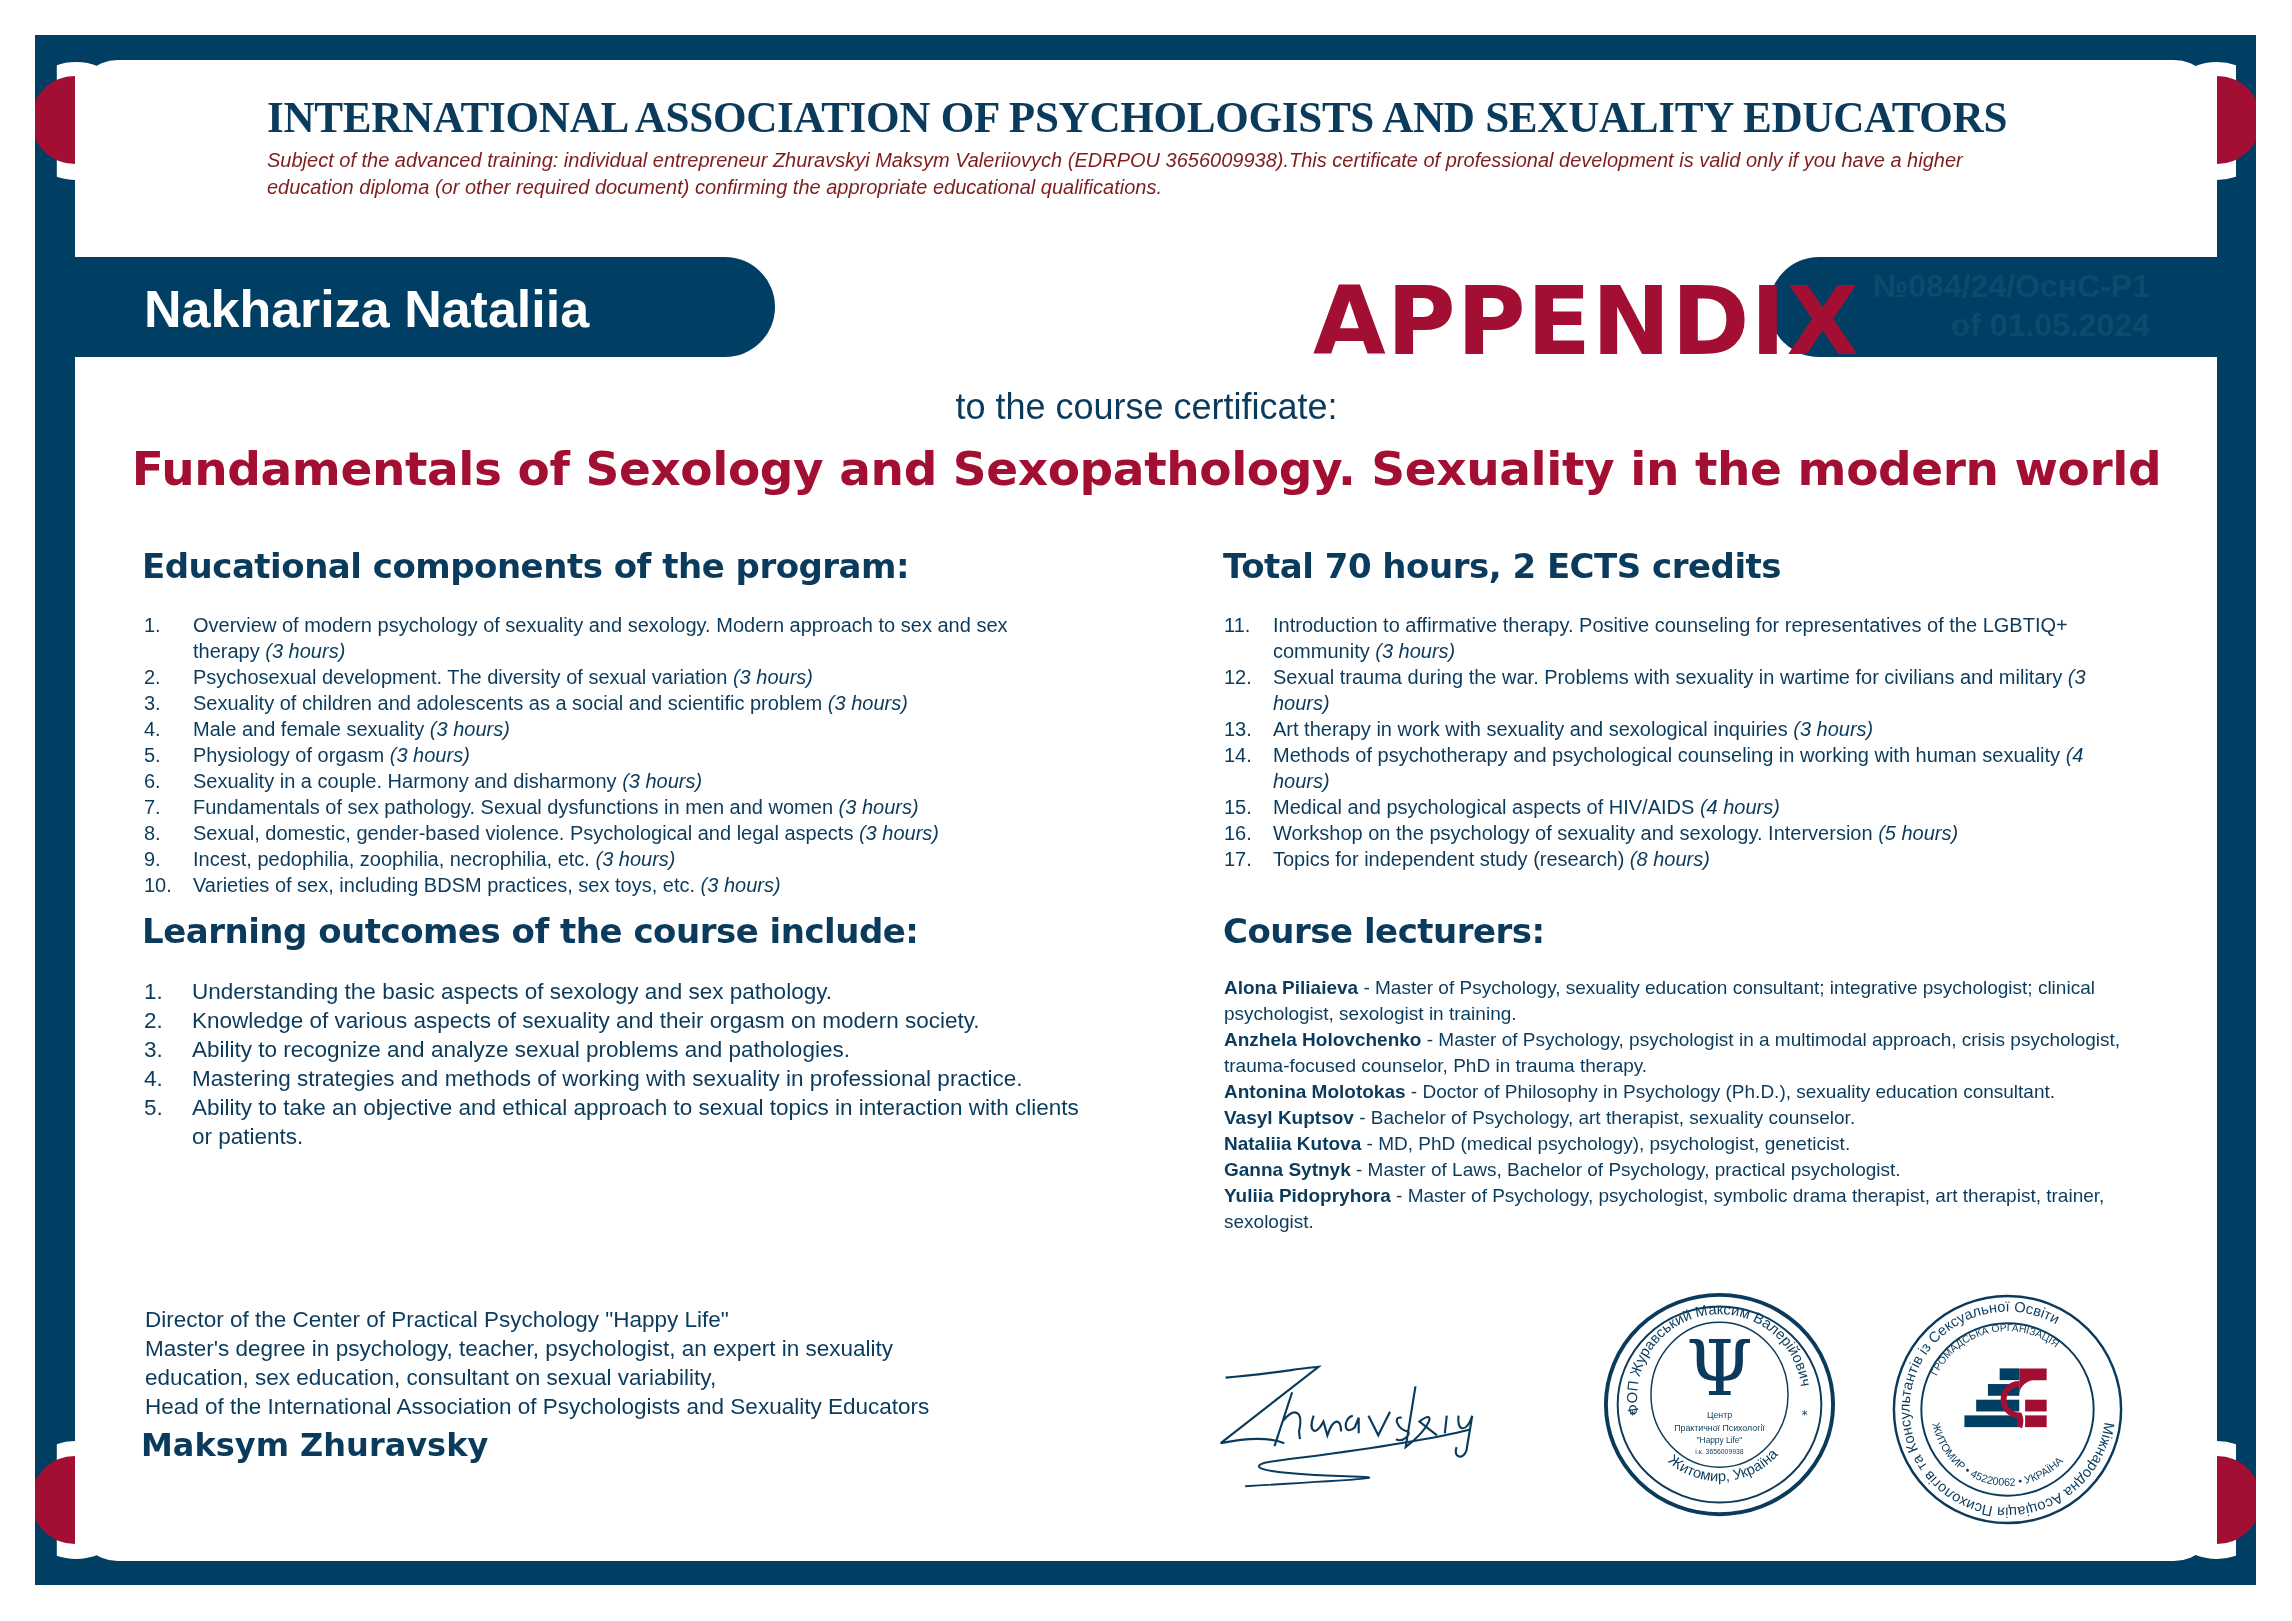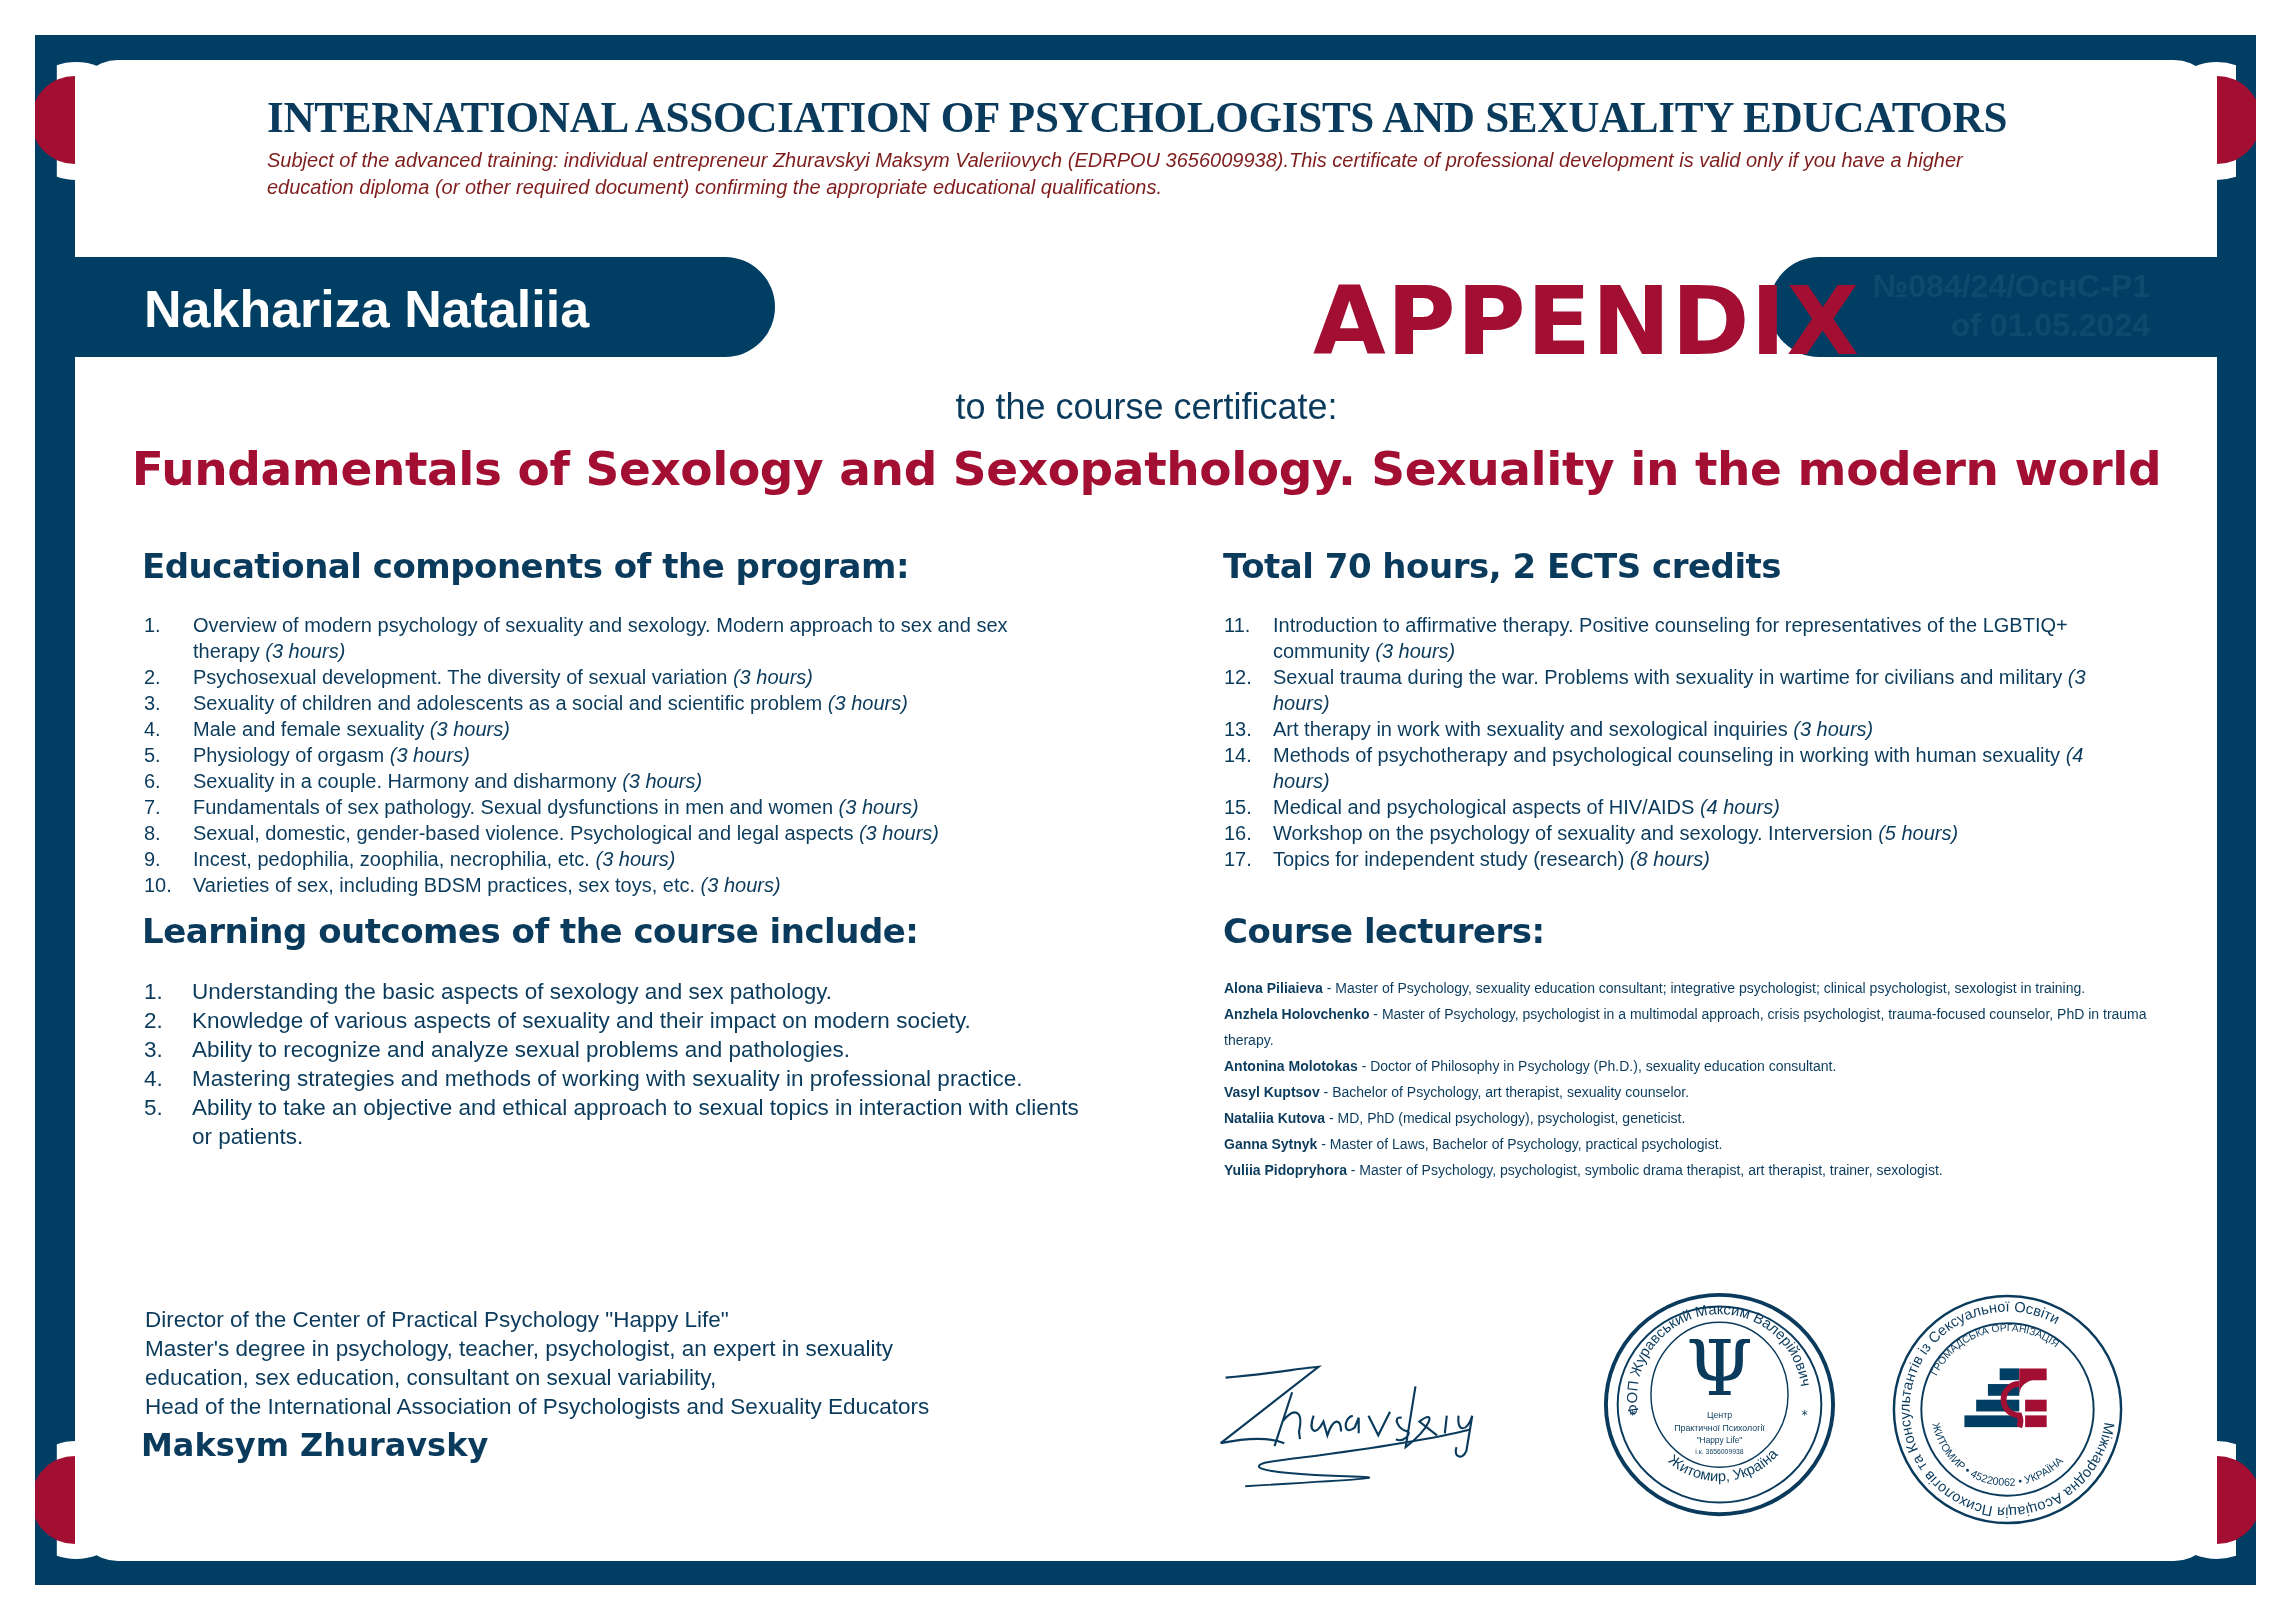--- a/index.html
+++ b/index.html
@@ -35,21 +35,21 @@
   .list2 { font-family: "Liberation Sans", sans-serif; font-size: 22.5px; line-height: 29px; color: #0b3b5c; }
   .list2 .li { padding-left: 48px; }
 
   #edu-head { left: 142px; top: 546px; }
   #edu-list { left: 144px; top: 612px; width: 902px; }
   #total-head { left: 1223px; top: 546px; }
   #edu-list2 { left: 1224px; top: 612px; width: 902px; }
   #out-head { left: 142px; top: 911px; }
   #out-list { left: 144px; top: 977px; width: 941px; }
   #lect-head { left: 1223px; top: 911px; }
-  #lect-list { left: 1224px; top: 975px; width: 931px; font-family: "Liberation Sans", sans-serif; font-size: 14px; line-height: 26px; color: #0b3b5c; }
+  #lect-list { left: 1224px; top: 975px; width: 931px; font-family: "Liberation Sans", sans-serif; font-size: 19px; line-height: 26px; color: #0b3b5c; }
   #lect-list b { font-weight: bold; }
 
   #director { left: 145px; top: 1305px; width: 941px; font-family: "Liberation Sans", sans-serif; font-size: 22.5px; line-height: 29px; color: #0b3b5c; }
   #director-name { left: 141px; top: 1426px; font-family: "DejaVu Sans", sans-serif; font-weight: bold; font-size: 32px; color: #0b3b5c; }
 
   #signature { left: 1206px; top: 1353px; width: 323px; height: 147px; }
   #stamp1 { left: 1602px; top: 1287px; width: 235px; height: 235px; }
   #stamp2 { left: 1890px; top: 1292px; width: 235px; height: 235px; }
 </style>
 </head>
@@ -105,21 +105,21 @@
     <div class="li"><span class="num">13.</span><span>Art therapy in work with sexuality and sexological inquiries </span><span class="hrs">(3 hours)</span></div>
     <div class="li"><span class="num">14.</span><span>Methods of psychotherapy and psychological counseling in working with human sexuality  </span><span class="hrs">(4 hours)</span></div>
     <div class="li"><span class="num">15.</span><span>Medical and psychological aspects of HIV/AIDS </span><span class="hrs">(4 hours)</span></div>
     <div class="li"><span class="num">16.</span><span>Workshop on the psychology of sexuality and sexology. Interversion </span><span class="hrs">(5 hours)</span></div>
     <div class="li"><span class="num">17.</span><span>Topics for independent study (research)  </span><span class="hrs">(8 hours)</span></div>
   </div>
 
 <div class="abs h2" id="out-head">Learning outcomes of the course include:</div>
 <div class="abs list2" id="out-list">
     <div class="li"><span class="num">1.</span><span>Understanding the basic aspects of sexology and sex pathology.</span></div>
-    <div class="li"><span class="num">2.</span><span>Knowledge of various aspects of sexuality and their impact on modern society.</span></div>
+    <div class="li"><span class="num">2.</span><span>Knowledge of various aspects of sexuality and their orgasm on modern society.</span></div>
     <div class="li"><span class="num">3.</span><span>Ability to recognize and analyze sexual problems and pathologies.</span></div>
     <div class="li"><span class="num">4.</span><span>Mastering strategies and methods of working with sexuality in professional practice.</span></div>
     <div class="li"><span class="num">5.</span><span>Ability to take an objective and ethical approach to sexual topics in interaction with clients or patients.</span></div>
   </div>
 
 <div class="abs h2" id="lect-head">Course lecturers:</div>
 <div class="abs" id="lect-list">
     <div><b>Alona Piliaieva</b><span> - Master of Psychology, sexuality education consultant; integrative psychologist; clinical psychologist, sexologist in training.</span></div>
     <div><b>Anzhela Holovchenko</b><span> - Master of Psychology, psychologist in a multimodal approach, crisis psychologist, trauma-focused counselor, PhD in trauma therapy.</span></div>
     <div><b>Antonina Molotokas</b><span> - Doctor of Philosophy in Psychology (Ph.D.), sexuality education consultant.</span></div>

